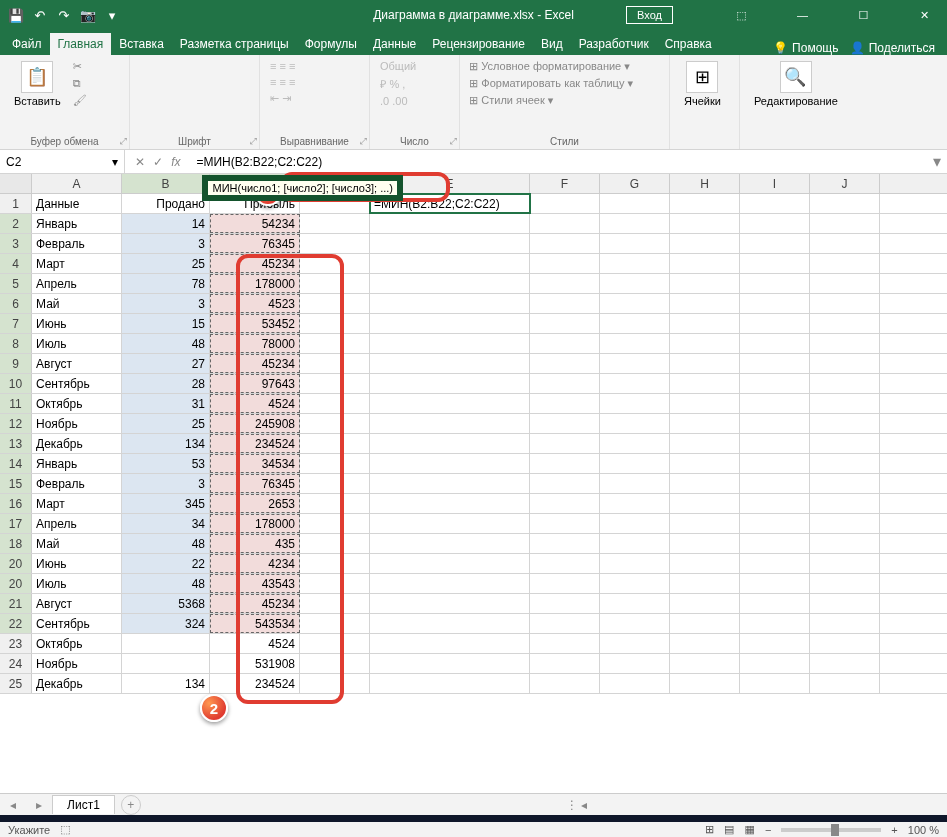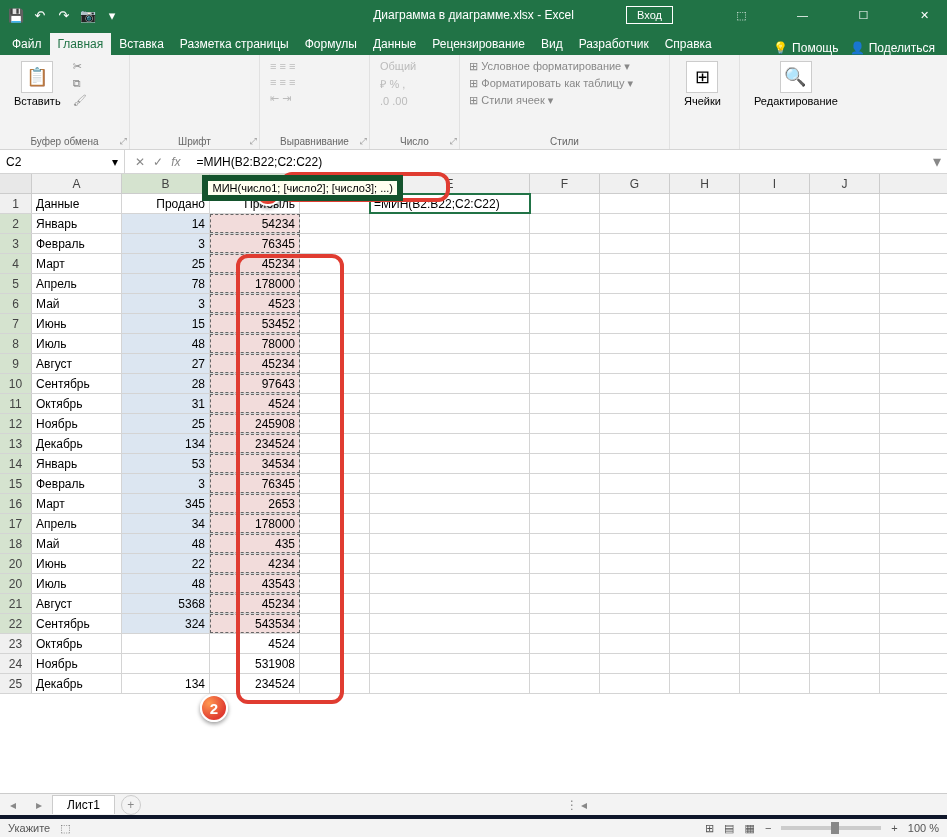--- a/index.html
+++ b/index.html
@@ -53,21 +53,21 @@
 .editing { background: #fff; outline: 2px solid #217346; outline-offset: -1px; }
 
 .red-box { position: absolute; border: 4px solid #e03c31; border-radius: 12px; pointer-events: none; z-index: 30; }
 .marker { position: absolute; width: 28px; height: 28px; border-radius: 50%; background: radial-gradient(circle at 30% 30%, #ff9850, #e03c31 70%); border: 2px solid #fff; box-shadow: 0 2px 4px rgba(0,0,0,.4); color: #fff; font-weight: bold; font-size: 15px; display: flex; align-items: center; justify-content: center; z-index: 40; }
 
 .sheet-tabs { position: absolute; bottom: 22px; left: 0; right: 0; height: 22px; background: #f3f3f3; border-top: 1px solid #ccc; display: flex; align-items: center; font-size: 12px; }
 .st-nav { padding: 0 10px; color: #888; }
 .st-tab { padding: 2px 14px; background: #fff; border: 1px solid #ccc; border-bottom: none; }
 .st-add { width: 20px; height: 20px; border: 1px solid #ccc; border-radius: 50%; margin-left: 6px; text-align: center; line-height: 18px; color: #888; }
 
-.statusbar { position: absolute; bottom: 0; left: 0; right: 0; height: 22px; background: #f3f3f3; border-top: 4px solid #0f172a; display: flex; align-items: center; font-size: 11px; padding: 0 8px; color: #555; }
+.statusbar { position: absolute; bottom: 0; left: 0; right: 0; height: 22px; background: #f3f3f3; border-top: 7px solid #0f172a; display: flex; align-items: center; font-size: 11px; padding: 0 8px; color: #555; }
 .sb-right { margin-left: auto; display: flex; gap: 10px; align-items: center; }
 .zoom-slider { width: 100px; height: 4px; background: #ccc; position: relative; }
 .zoom-slider::after { content: ""; width: 8px; height: 12px; background: #888; position: absolute; left: 50%; top: -4px; }
 </style>
 </head>
 <body>
 
 <div class="titlebar">
   <div class="qat">
     <span>💾</span>

